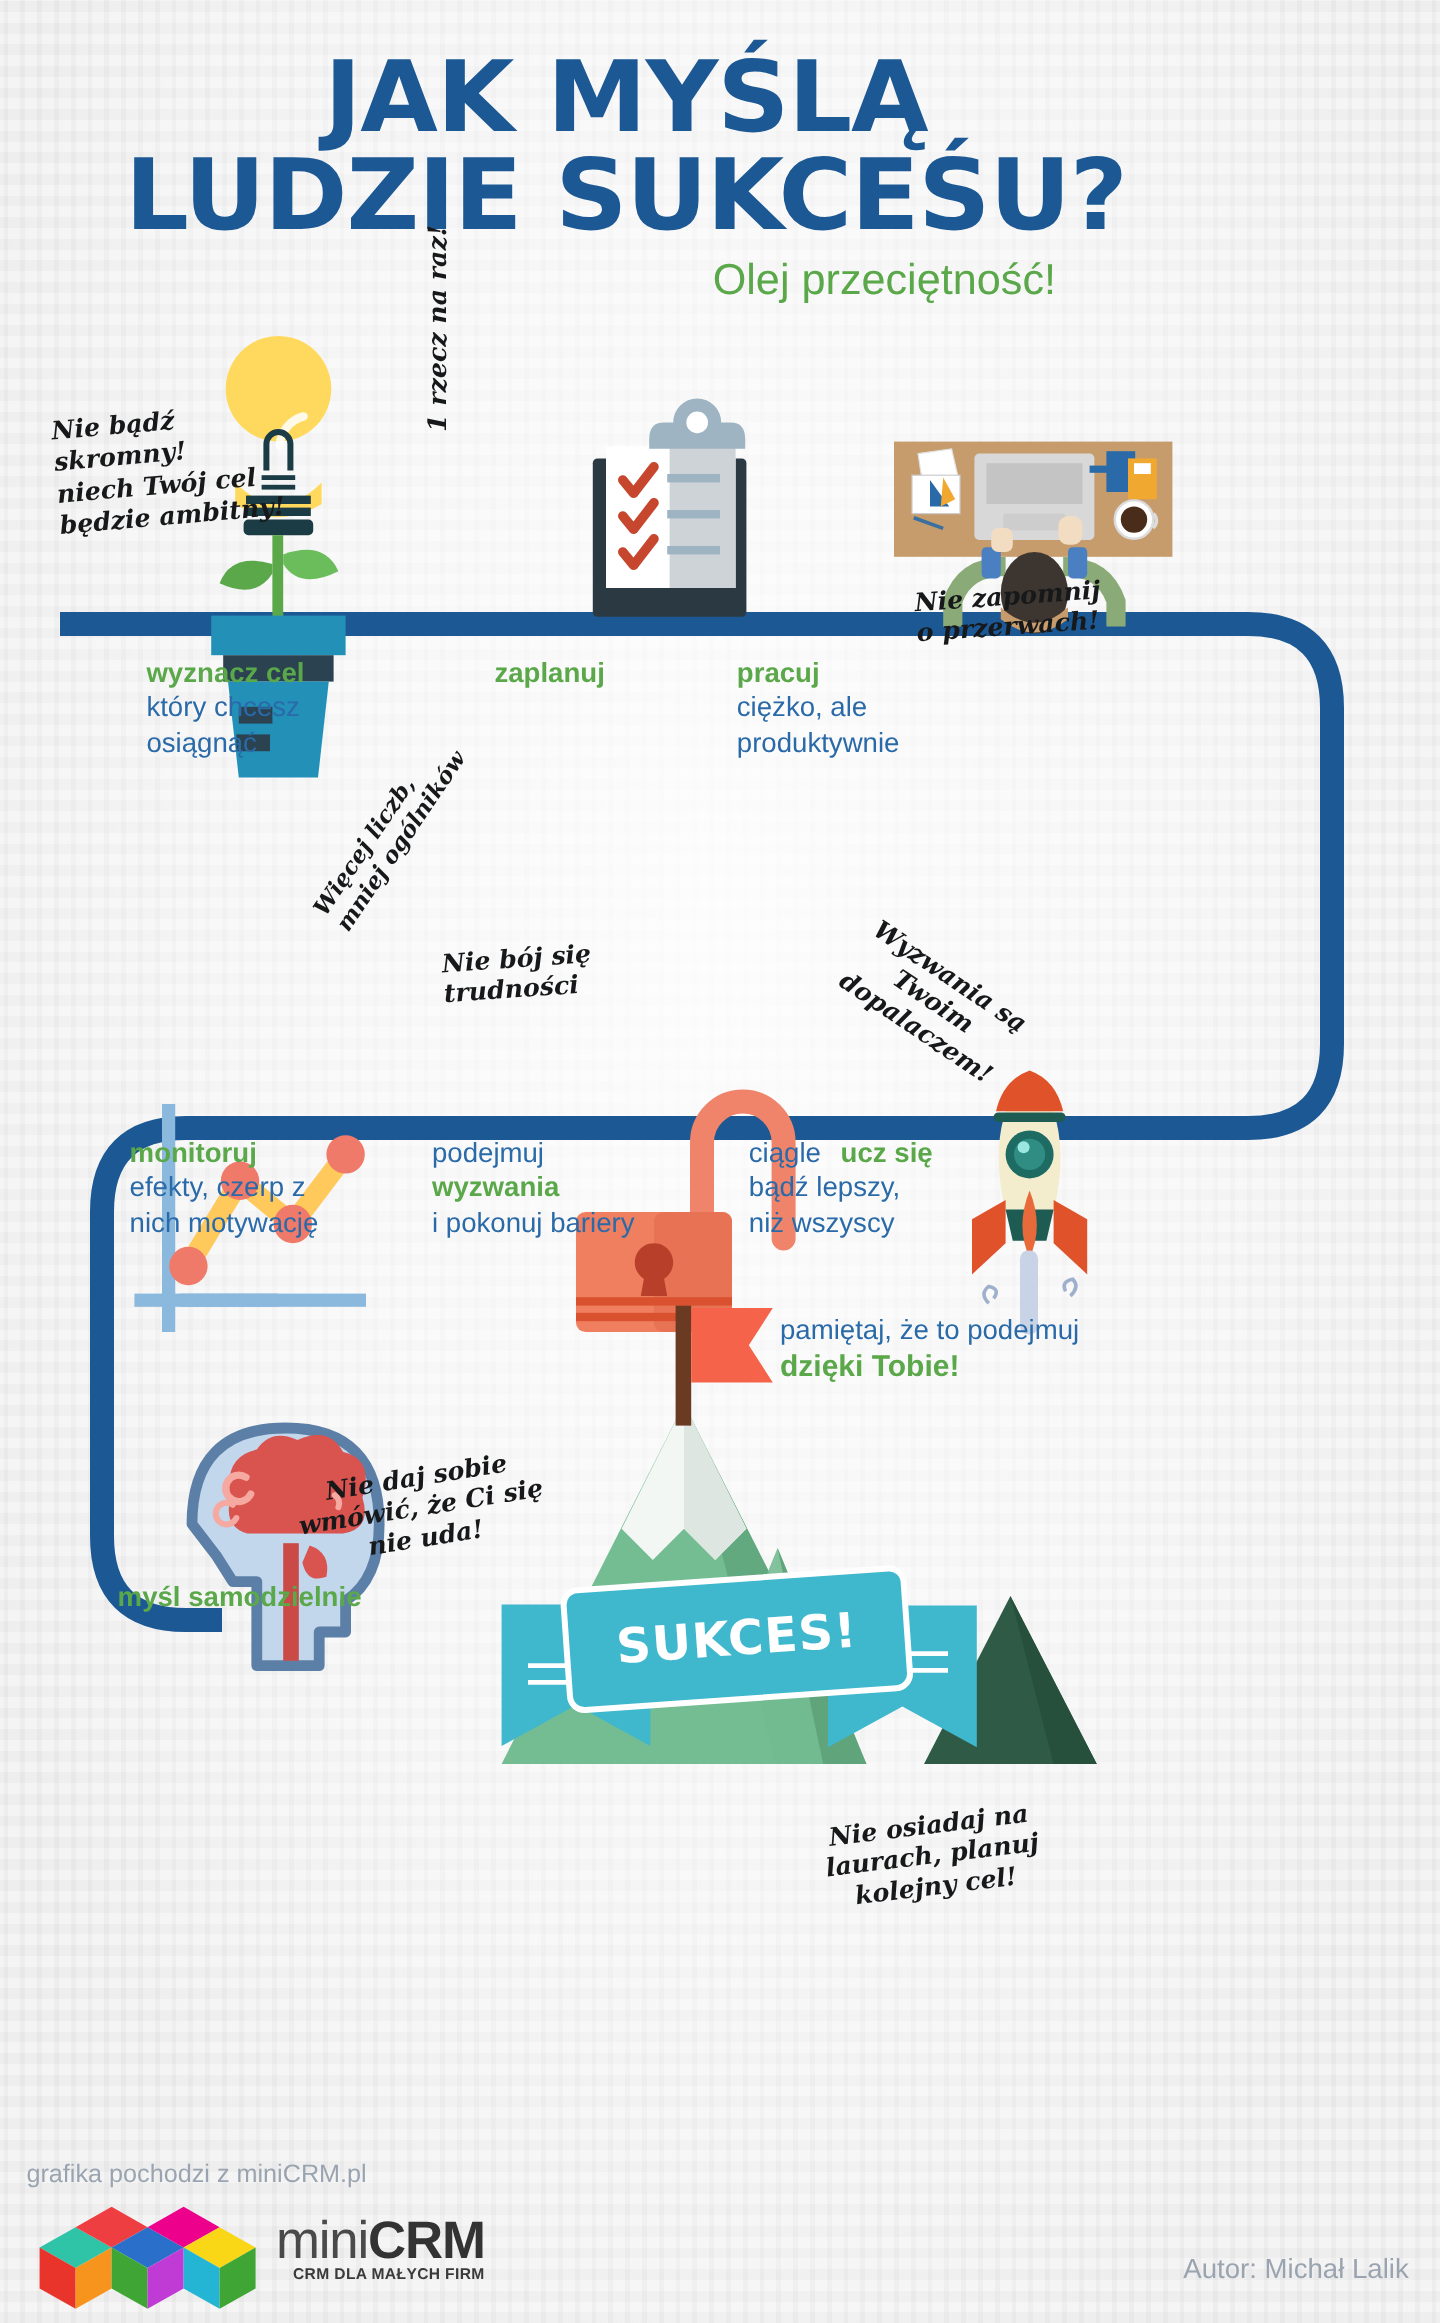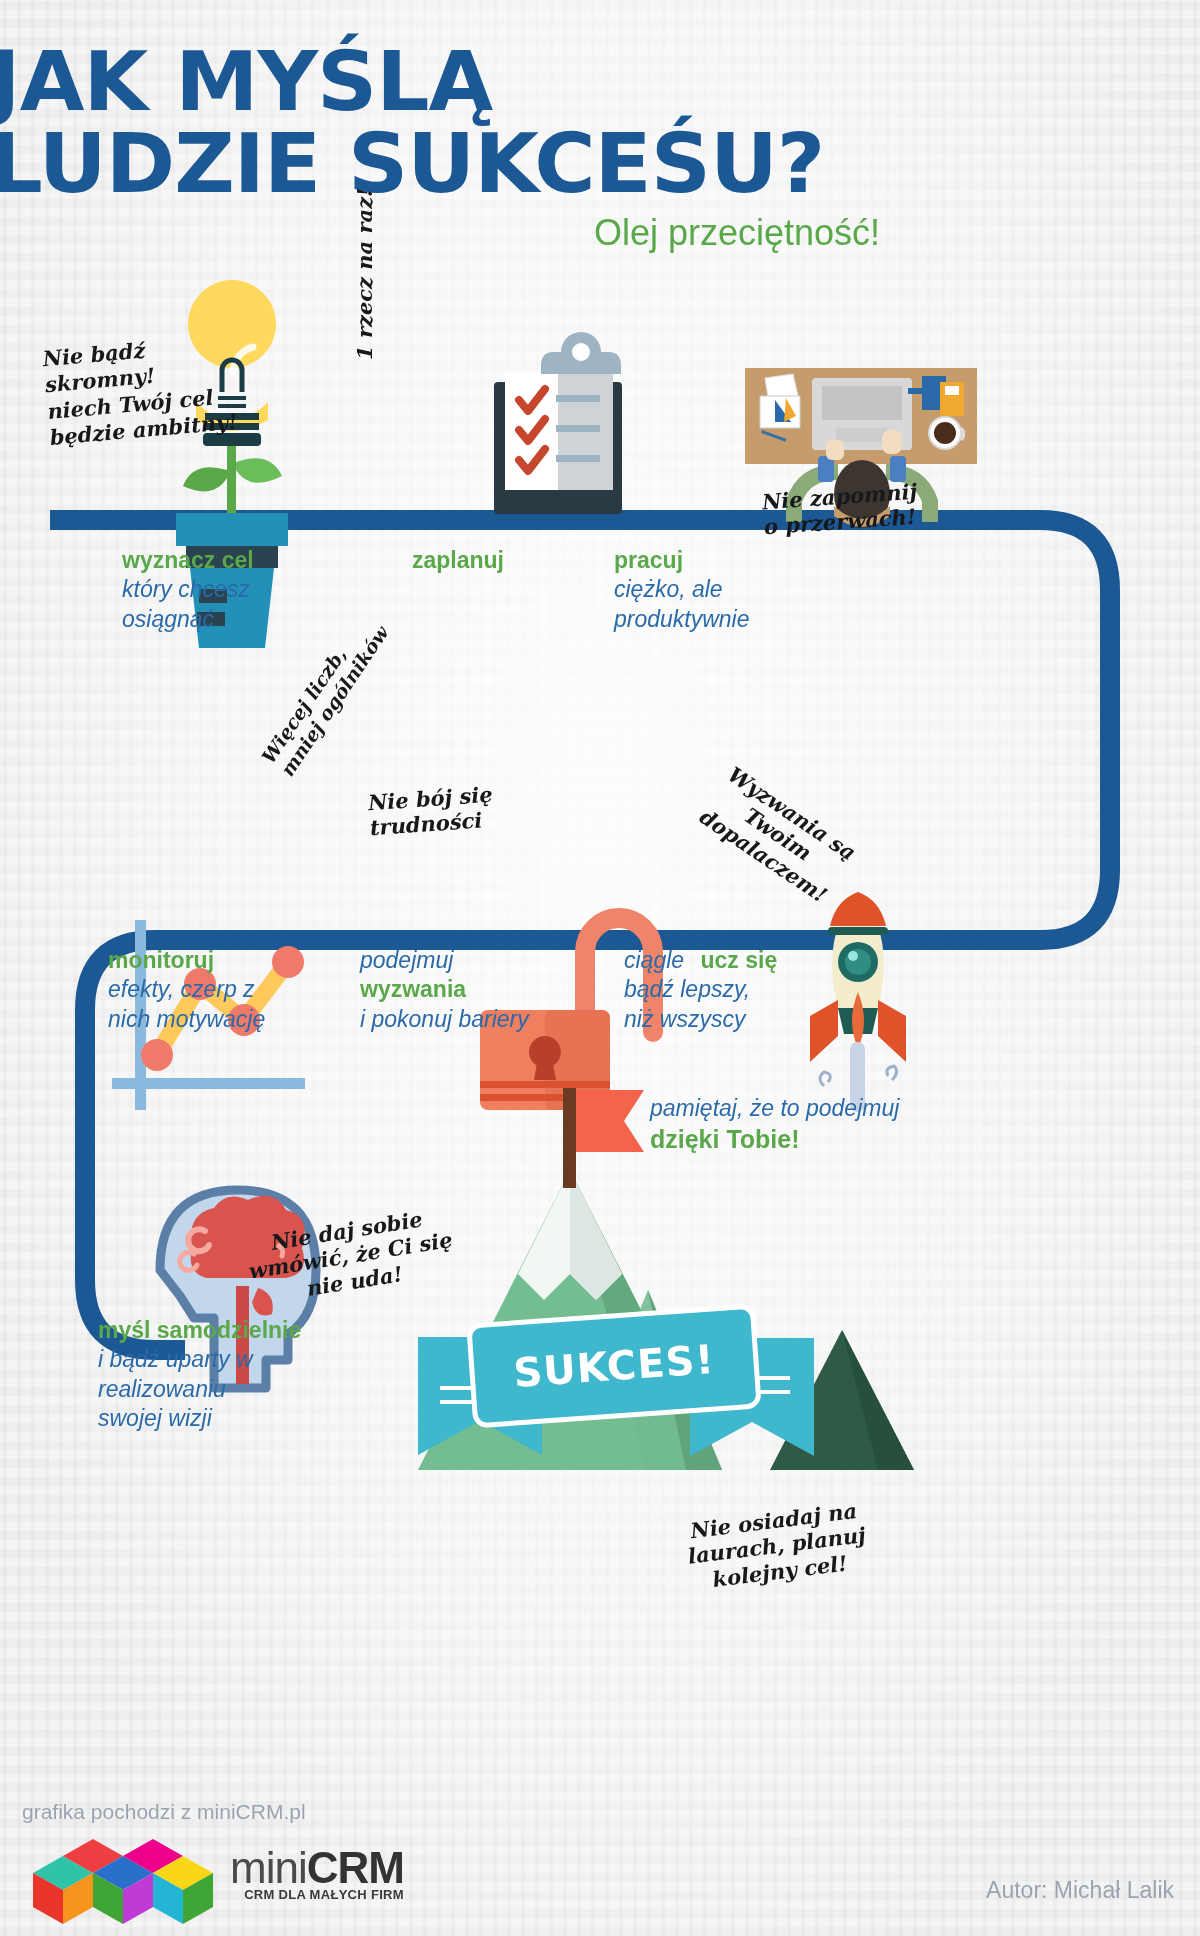--- a/index.html
+++ b/index.html
@@ -18,21 +18,21 @@
       repeating-linear-gradient(90deg, rgba(255,255,255,0.9) 0 3px, rgba(255,255,255,0) 3px 14px);
     opacity:.85;
   }
   #bg-vignette{
     position:absolute;inset:0;
     background:radial-gradient(ellipse at 50% 40%, rgba(255,255,255,.85) 0%, rgba(255,255,255,.45) 45%, rgba(240,240,240,0) 80%);
   }
   .layer{position:absolute;inset:0;}
 
   
-  #title-block{position:absolute;top:44px;left:0;width:1043px;}
+  #title-block{position:absolute;top:44px;left:0;width:1043px;text-align:center;}
   .title-line{
     font-family:"DejaVu Sans", sans-serif;
     font-weight:bold;
     color:#1c5894;
     letter-spacing:-1px;
     line-height:.93;
     font-size:84px;
     transform:scaleX(1.02);
   }
   #title-line1{font-size:82px;}
@@ -43,21 +43,21 @@
     text-align:right;width:880px;margin:16px auto 0 0;
     position:absolute;top:196px;left:0;right:120px;
   }
 
   
   #snake{position:absolute;left:0;top:480px;width:1200px;height:1160px;}
 
   
   .col-text{position:absolute;font-size:23px;line-height:1.28;color:#2a6aa8;}
   .col-text .hl{color:#5aa84a;font-weight:bold;}
-  .col-text .bl{color:#2a6aa8;font-style:italic;}
+  .col-text .bl{color:#2a6aa8;}
 
   
   .note{
     position:absolute;
     font-family:"DejaVu Serif", serif;
     font-style:italic;font-weight:bold;
     color:#16181a;font-size:21px;line-height:1.22;
   }
 
   
@@ -331,23 +331,20 @@
   <div>
     <span class="bl">ciągle</span>
     <span class="hl" style="margin-left:10px;">ucz się</span>
   </div>
   <div class="bl" style="white-space:pre-line;">bądź lepszy,
 niż wszyscy</div>
 </div>
 
 <div class="col-text" style="left:98px;top:1316px;">
   <div class="hl">myśl samodzielnie</div>
-  <div class="bl" style="white-space:pre-line;">i bądź uparty w
-realizowaniu
-swojej wizji</div>
 </div>
 
 <div class="col-text" style="left:650px;top:1094px;">
   <div class="bl">pamiętaj, że to podejmuj</div>
   <div class="hl" style="font-size:25px;">dzięki Tobie!</div>
 </div>
 
 <div style="position:absolute;left:472px;top:1316px;width:284px;height:100px;display:flex;align-items:center;justify-content:center;
             transform:rotate(-4deg);color:#ffffff;font-size:40px;font-weight:bold;letter-spacing:1px;
             font-family:'DejaVu Sans',sans-serif;">SUKCES!</div>

